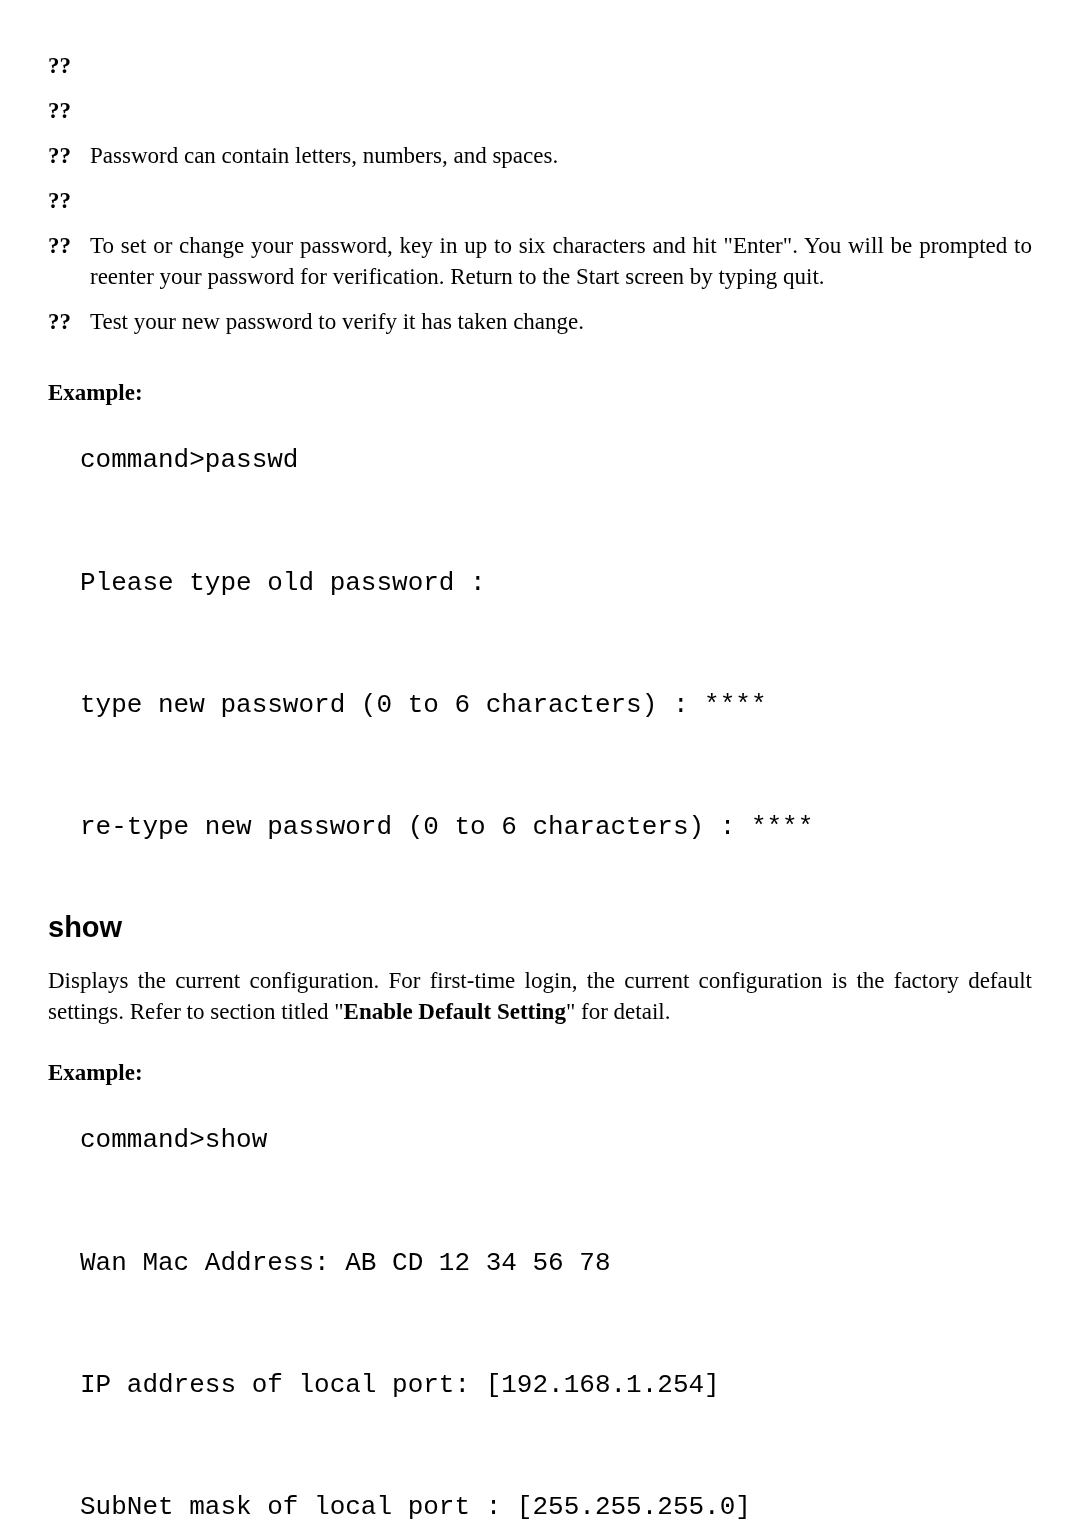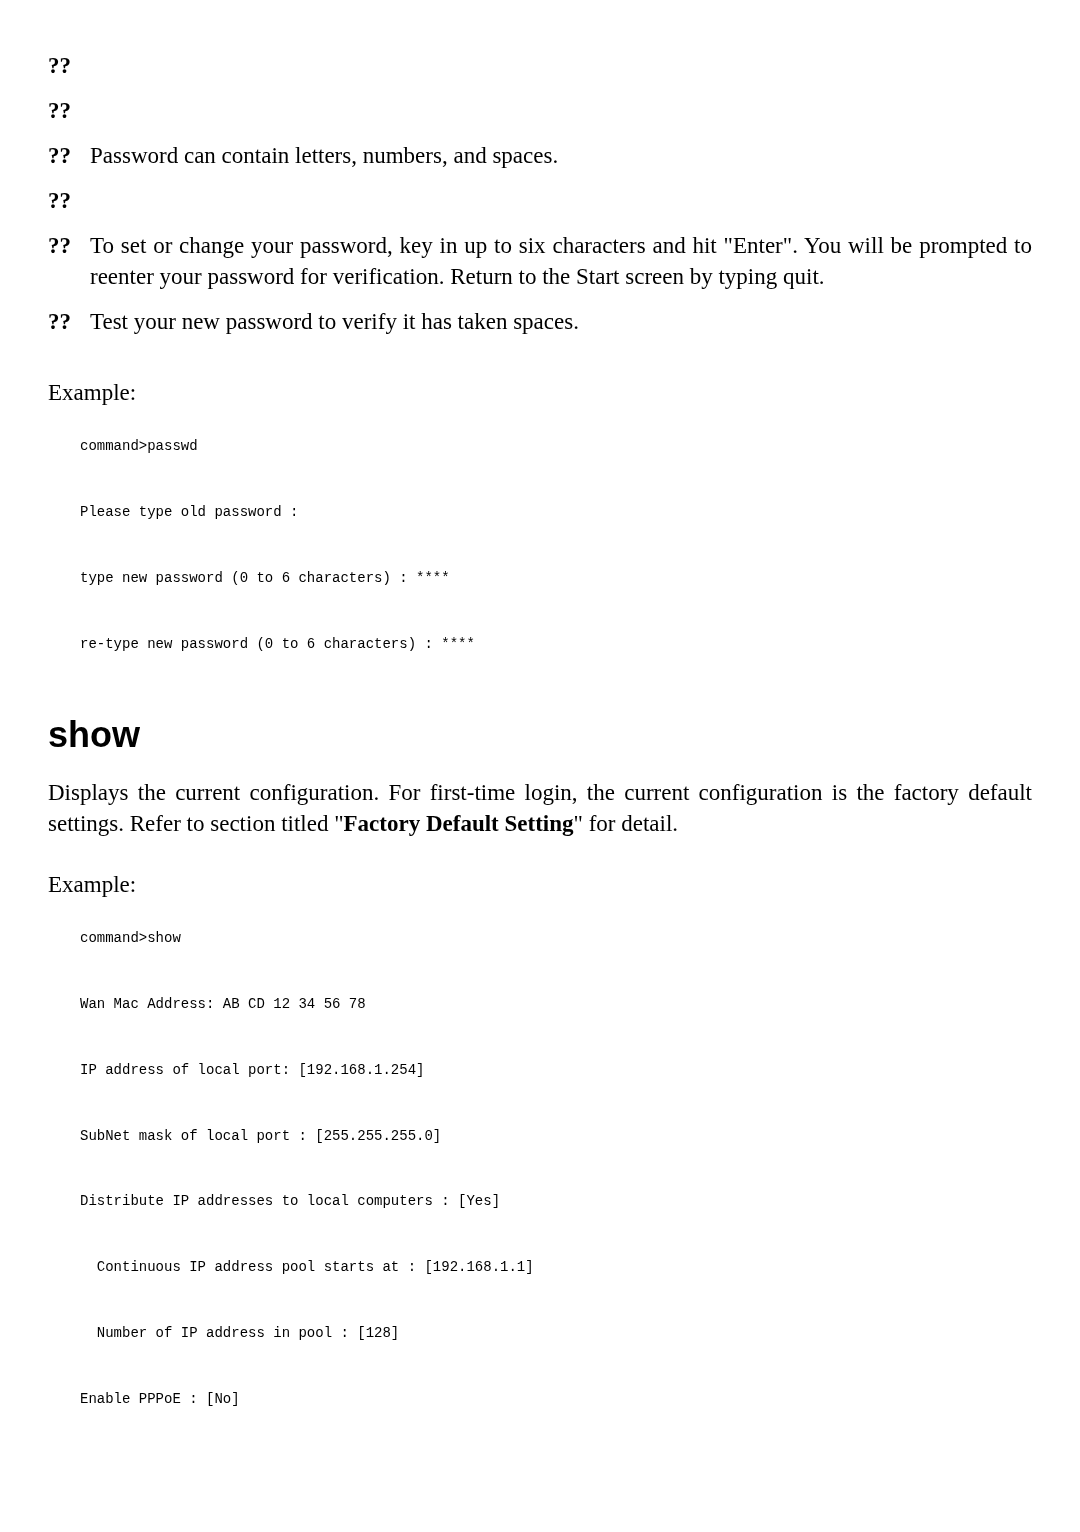--- a/index.html
+++ b/index.html
@@ -27,36 +27,36 @@
     min-width: 42px;
     flex-shrink: 0;
   }
   .bullet-text {
     text-align: justify;
   }
   .bold {
     font-weight: bold;
   }
   .example-label {
-    font-weight: normal;
+    font-weight: bold;
     margin-top: 13px;
     margin-bottom: 22px;
   }
   .code-block {
     font-family: "Courier New", Courier, monospace;
-    font-size: 14px;
+    font-size: 26px;
     margin-left: 32px;
     white-space: pre;
     line-height: 2.35;
     margin-bottom: 40px;
   }
   .section-heading {
     font-family: Arial, Helvetica, sans-serif;
     font-weight: bold;
-    font-size: 36px;
+    font-size: 29px;
     margin-top: 50px;
     margin-bottom: 18px;
   }
   .para {
     text-align: justify;
     margin-bottom: 30px;
   }
 </style>
 </head>
 <body>
@@ -74,38 +74,38 @@
     </li>
     <li>
       <span class="bullet-marker">??</span>
     </li>
     <li>
       <span class="bullet-marker">??</span>
       <span class="bullet-text"><span>To set or change your password, key in up to six characters and hit "Enter". You will be prompted to reenter your password for verification. Return to the Start screen by typing quit.</span></span>
     </li>
     <li>
       <span class="bullet-marker">??</span>
-      <span class="bullet-text"><span>Test your new password to verify it has taken spaces.</span></span>
+      <span class="bullet-text"><span>Test your new password to verify it has taken change.</span></span>
     </li>
   </ul>
 
 <div class="example-label">Example:</div>
 
 <div class="code-block">command&gt;passwd
 
 Please type old password :
 
 type new password (0 to 6 characters) : ****
 
 re-type new password (0 to 6 characters) : ****</div>
 
 <div class="section-heading">show</div>
 
 <div class="para">
-  <span>Displays the current configuration. For first-time login, the current configuration is the factory default settings. Refer to section titled "</span><span class="bold">Factory Default Setting</span><span>" for detail.</span>
+  <span>Displays the current configuration. For first-time login, the current configuration is the factory default settings. Refer to section titled "</span><span class="bold">Enable Default Setting</span><span>" for detail.</span>
 </div>
 
 <div class="example-label">Example:</div>
 
 <div class="code-block">command&gt;show
 
 Wan Mac Address: AB CD 12 34 56 78
 
 IP address of local port: [192.168.1.254]
 

